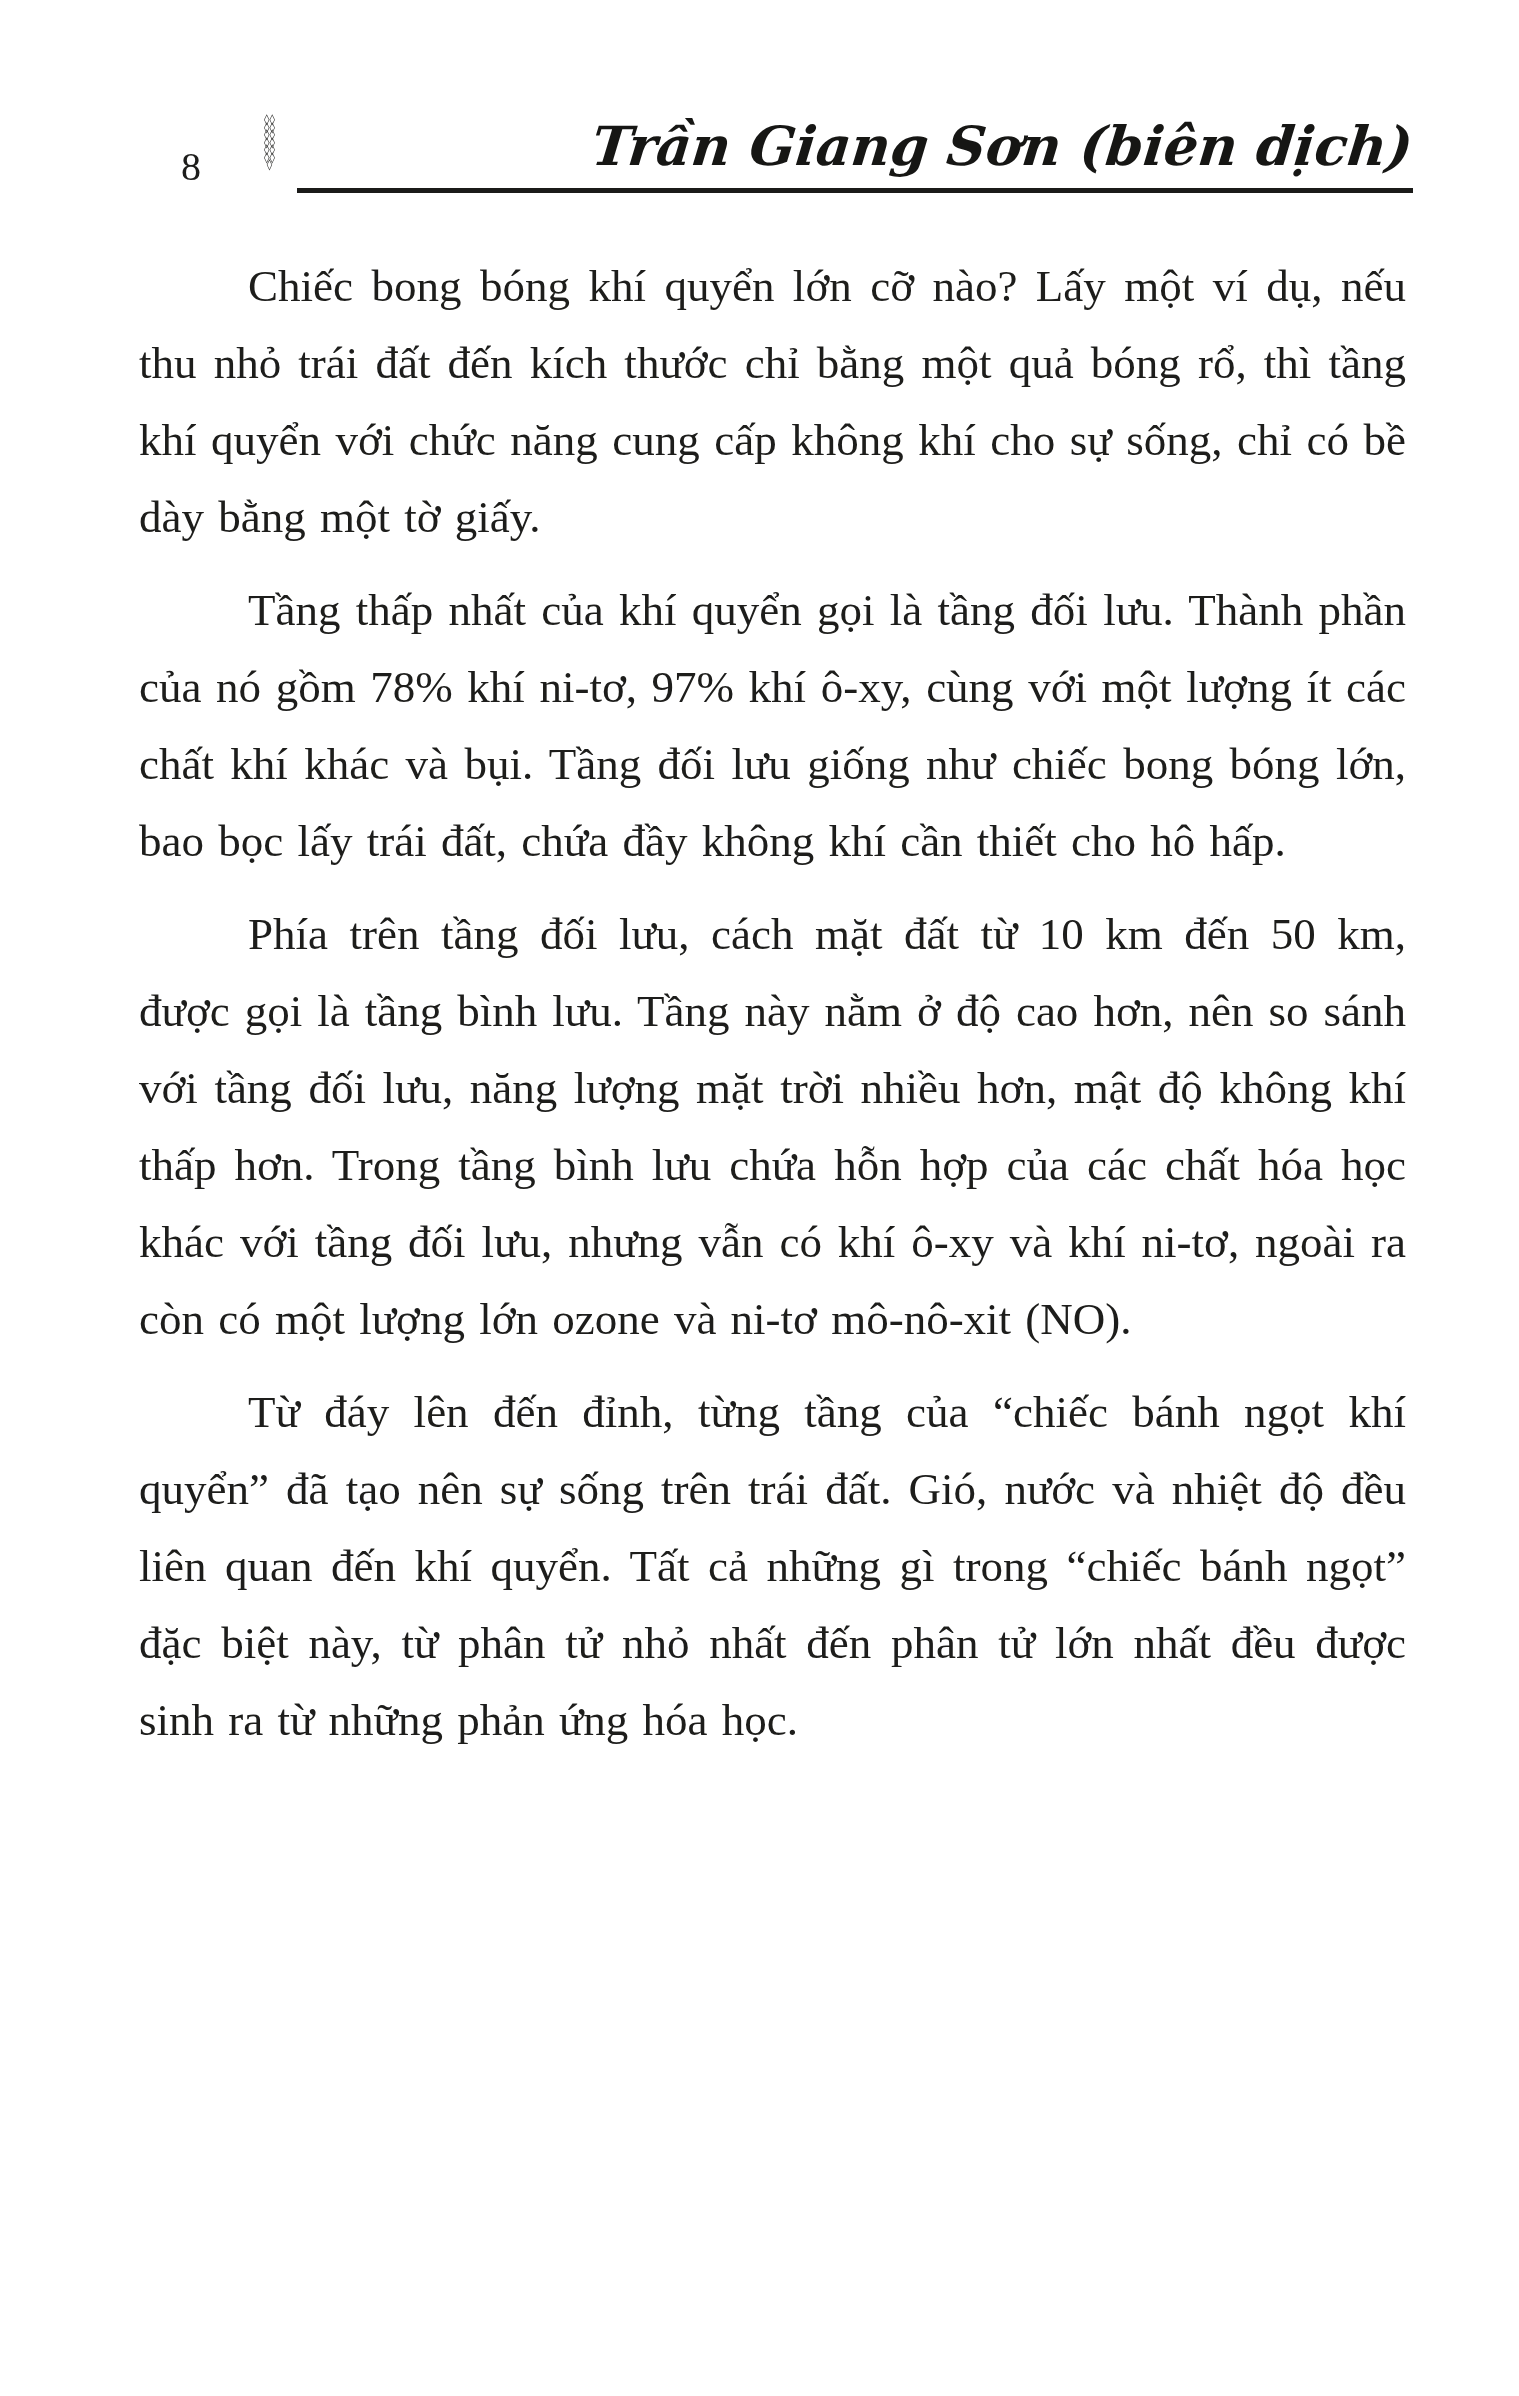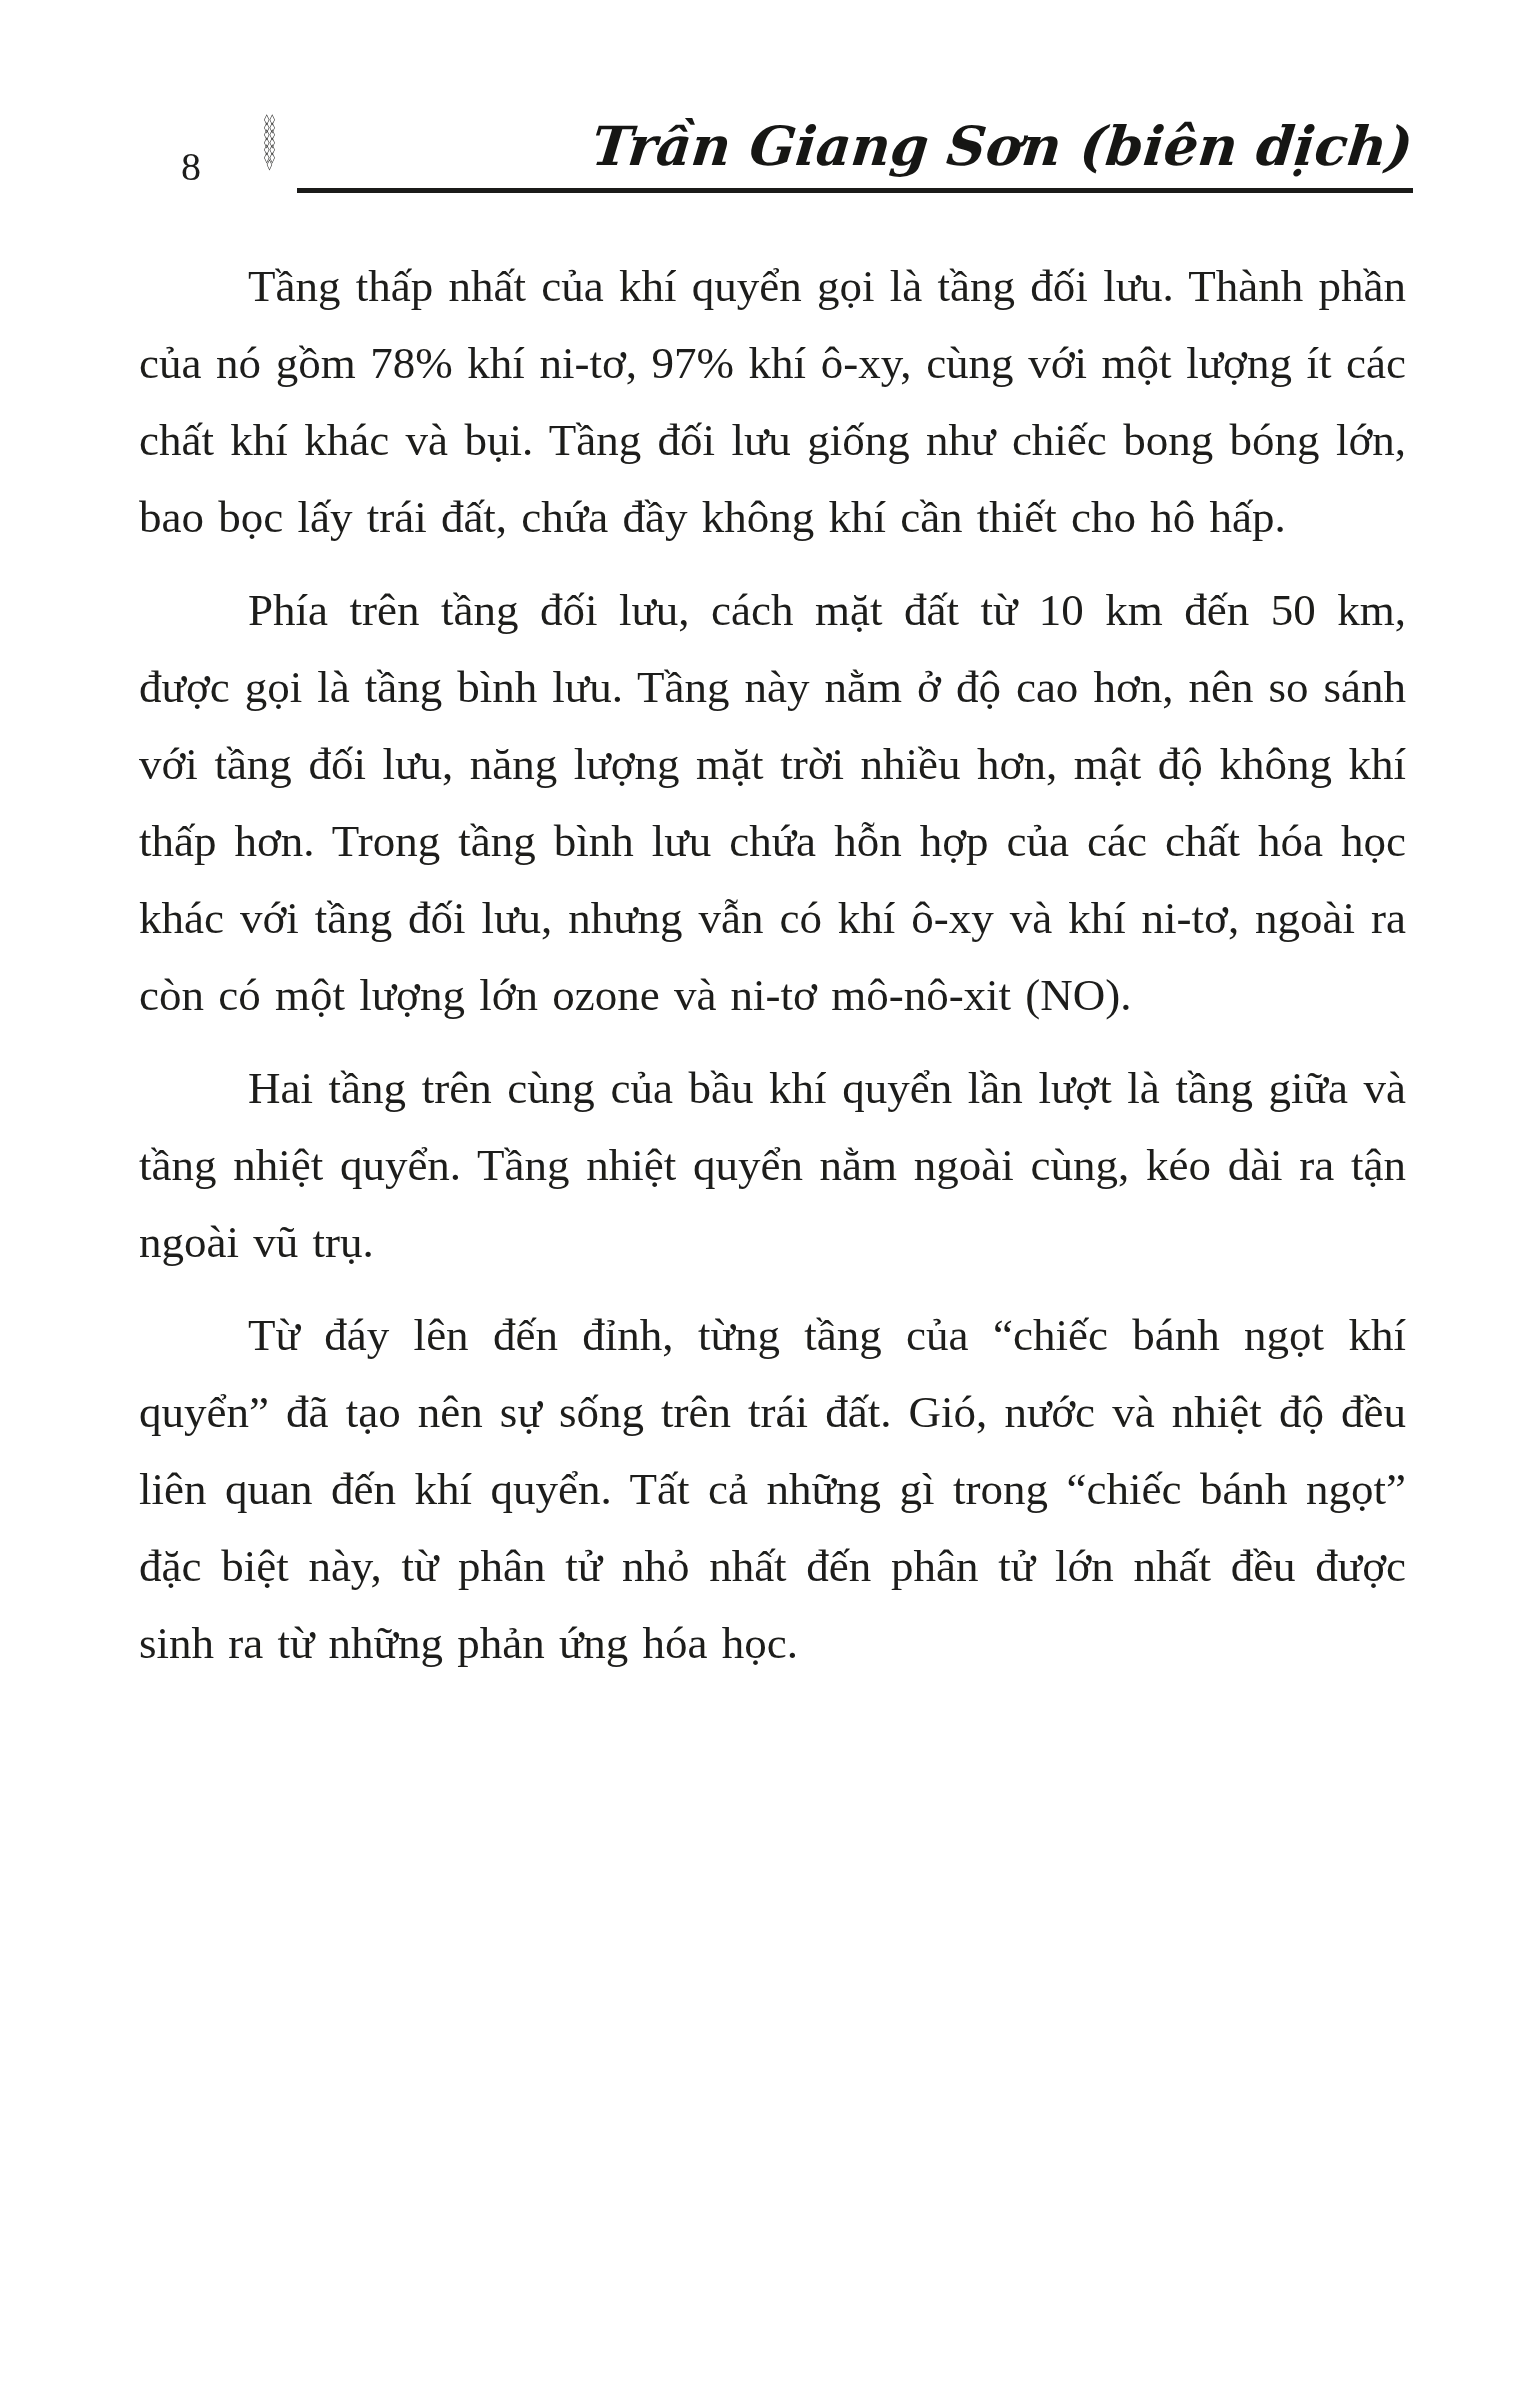--- a/index.html
+++ b/index.html
@@ -85,20 +85,20 @@
 
   <div class="page-number">8</div>
 
   <div class="diamond-chain">◊◊◊◊◊◊◊◊◊◊◊◊◊</div>
 
   <div class="header-title">Trần Giang Sơn (biên dịch)</div>
 
   <div class="header-rule"></div>
 
   <div class="content">
+    <p>Chiếc bong bóng khí quyển lớn cỡ nào? Lấy một ví dụ, nếu thu nhỏ trái đất đến kích thước chỉ bằng một quả bóng rổ, thì tầng khí quyển với chức năng cung cấp không khí cho sự sống, chỉ có bề dày bằng một tờ giấy.</p>
     <p>Tầng thấp nhất của khí quyển gọi là tầng đối lưu. Thành phần của nó gồm 78% khí ni-tơ, 97% khí ô-xy, cùng với một lượng ít các chất khí khác và bụi. Tầng đối lưu giống như chiếc bong bóng lớn, bao bọc lấy trái đất, chứa đầy không khí cần thiết cho hô hấp.</p>
     <p>Phía trên tầng đối lưu, cách mặt đất từ 10 km đến 50 km, được gọi là tầng bình lưu. Tầng này nằm ở độ cao hơn, nên so sánh với tầng đối lưu, năng lượng mặt trời nhiều hơn, mật độ không khí thấp hơn. Trong tầng bình lưu chứa hỗn hợp của các chất hóa học khác với tầng đối lưu, nhưng vẫn có khí ô-xy và khí ni-tơ, ngoài ra còn có một lượng lớn ozone và ni-tơ mô-nô-xit (NO).</p>
-    <p>Hai tầng trên cùng của bầu khí quyển lần lượt là tầng giữa và tầng nhiệt quyển. Tầng nhiệt quyển nằm ngoài cùng, kéo dài ra tận ngoài vũ trụ.</p>
     <p>Từ đáy lên đến đỉnh, từng tầng của “chiếc bánh ngọt khí quyển” đã tạo nên sự sống trên trái đất. Gió, nước và nhiệt độ đều liên quan đến khí quyển. Tất cả những gì trong “chiếc bánh ngọt” đặc biệt này, từ phân tử nhỏ nhất đến phân tử lớn nhất đều được sinh ra từ những phản ứng hóa học.</p>
   </div>
 
 </div>
 
 
 </body></html>

